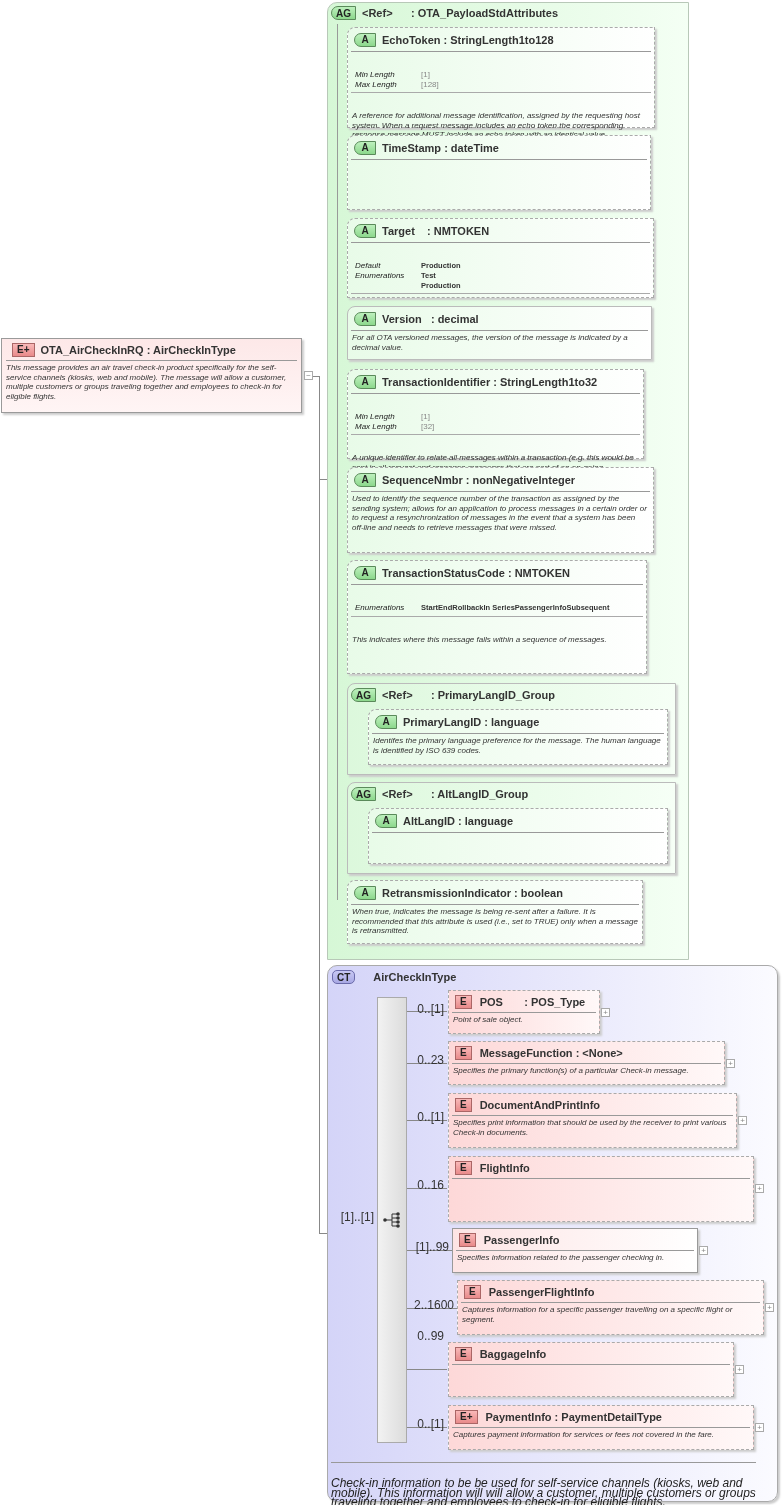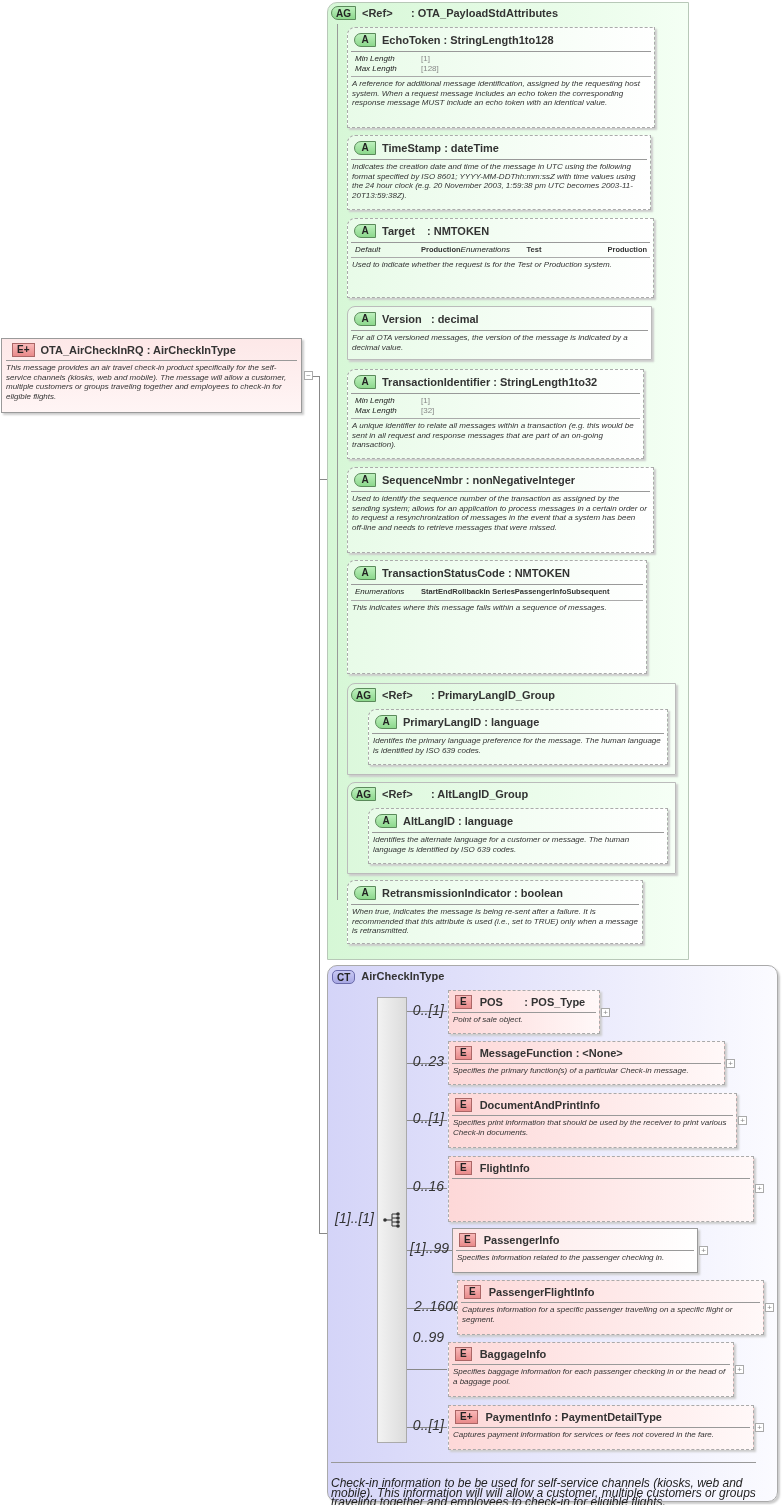--- a/index.html
+++ b/index.html
@@ -15,33 +15,33 @@
 .badge-ag{background:linear-gradient(180deg,#bdf0bd,#8cd88c);border-radius:7px 0 0 7px;border-color:#5a8a5a}
 .badge-ct{background:linear-gradient(180deg,#c8c8f4,#a8a8e4);border-radius:5px;border-color:#6a6aaa}
 .ttl{font-size:11px;font-weight:bold;color:#333;white-space:pre}
 .desc{font-size:8px;font-style:italic;color:#333;line-height:9.5px;padding:2px 4px}
 
 .agbox{left:327px;top:2px;width:362px;height:958px;border:1px solid #b8c8b8;background:linear-gradient(90deg,#d6f7d6,#f4fff4);border-radius:10px 0 0 0}
 .agtitle{left:331px;top:6px;display:flex;gap:6px;align-items:center}
 .attr{position:absolute;border:1px dashed #aaa;background:linear-gradient(90deg,#e8fbe8,#fff);box-shadow:2px 2px 2px #ccc;border-radius:8px 0 0 0}
 .attr.solid{border-style:solid;border-color:#bbb}
 .attr .ah{display:flex;align-items:center;gap:6px;padding:4px 3px 4px 3px;border-bottom:1px solid #999;margin:0 3px;height:24px}
-.facet{display:flex;font-size:8px;padding:2px 4px 4px 4px;line-height:10px;border-bottom:1px solid #aaa;margin:0 3px}
+.facet{display:flex;font-size:8px;padding:2px 4px 4px 4px;line-height:10px;border-bottom:1px solid #aaa;margin:16px 3px}
 .facet .fl{font-style:italic;width:66px}
 .facet .fv{color:#888}
 .facet .fvb{font-weight:bold;color:#333;font-size:7.5px}
 .subag{position:absolute;border:1px solid #bbb;background:linear-gradient(90deg,#dcf8dc,#f6fff6);box-shadow:2px 2px 2px #ccc;border-radius:8px 0 0 0}
 
 .ctbox{left:327px;top:965px;width:451px;height:537px;border:1px solid #aaa;border-radius:10px;background:linear-gradient(90deg,#d4d4f8,#fbfbff);box-shadow:2px 2px 2px #ccc}
 .seqbar{left:377px;top:997px;width:30px;height:446px;border:1px solid #aaa;background:linear-gradient(90deg,#f2f2f2,#dcdcdc)}
 .el{position:absolute;border:1px dashed #aaa;background:linear-gradient(90deg,#fdd8d8,#fff8f8);box-shadow:2px 2px 2px #ccc}
 .el.solid{border-style:solid;border-color:#999;background:linear-gradient(90deg,#fde4e4,#fff)}
 .el .eh{display:flex;align-items:center;gap:8px;padding:4px 3px;border-bottom:1px solid #999;margin:0 3px;height:22px}
 .plus{position:absolute;width:9px;height:9px;border:1px solid #aaa;background:#fff;font-size:8px;line-height:7px;text-align:center;color:#888}
-.card{position:absolute;font-size:14px;font-style:italic;color:#333;text-align:right;width:40px}
+.card{position:absolute;font-size:12px;color:#333;text-align:right;width:40px}
 .ctdesc{left:331px;top:1462px;width:425px;border-top:1px solid #999;font-size:12px;font-style:italic;line-height:9.5px;padding-top:16px}
 </style>
 </head>
 <body>
 
 <div class="line" style="left:313px;top:376px;width:7px;height:1px"></div>
 <div class="line" style="left:319px;top:376px;width:1px;height:857px"></div>
 <div class="line" style="left:319px;top:1233px;width:8px;height:1px"></div>
 <div class="line" style="left:319px;top:479px;width:8px;height:1px"></div>
 
@@ -77,29 +77,28 @@
       </div>
   </div>
   <div class="desc">A reference for additional message identification, assigned by the requesting host system. When a request message includes an echo token the corresponding response message MUST include an echo token with an identical value.</div>
 </div>
 
 <div class="attr" style="left:347px;top:135px;width:304px;height:75px">
   <div class="ah">
       <span class="badge badge-a">A</span>
       <span class="ttl">TimeStamp : dateTime</span>
     </div>
-  <div class="desc">Indicates the creation date and time of the message in UTC using the following format specified by ISO 8601; YYYY-MM-DDThh:mm:ssZ with time values using the 24 hour clock (e.g. 20 November 2003, 1:59:38 pm UTC becomes 2003-11-20T13:59:38Z).</div>
 </div>
 
 <div class="attr" style="left:347px;top:218px;width:307px;height:80px">
   <div class="ah">
       <span class="badge badge-a">A</span>
       <span class="ttl">Target    : NMTOKEN</span>
     </div>
-  <div class="facet" style="padding-bottom:2px">
+  <div class="facet" style="flex-direction:column;padding-bottom:2px">
     <div style="display:flex">
         <span class="fl">Default</span>
         <span class="fvb">Production</span>
       </div>
     <div style="display:flex">
         <span class="fl">Enumerations</span>
         <span class="fvb">Test</span>
       </div>
     <div style="display:flex">
         <span class="fl"></span>
@@ -179,34 +178,33 @@
 <div class="subag" style="left:347px;top:782px;width:329px;height:92px">
   <div style="display:flex;gap:6px;align-items:center;padding:4px 3px">
     <span class="badge badge-ag">AG</span>
     <span class="ttl">&lt;Ref&gt;      : AltLangID_Group</span>
   </div>
   <div class="attr" style="left:20px;top:25px;width:300px;height:56px">
     <div class="ah">
         <span class="badge badge-a">A</span>
         <span class="ttl">AltLangID : language</span>
       </div>
-    <div class="desc">Identifies the alternate language for a customer or message. The human language is identified by ISO 639 codes.</div>
   </div>
 </div>
 
 <div class="attr" style="left:347px;top:880px;width:296px;height:64px">
   <div class="ah">
       <span class="badge badge-a">A</span>
       <span class="ttl">RetransmissionIndicator : boolean</span>
     </div>
   <div class="desc">When true, indicates the message is being re-sent after a failure. It is recommended that this attribute is used (i.e., set to TRUE) only when a message is retransmitted.</div>
 </div>
 
 <div class="abs ctbox"></div>
-<div class="abs" style="left:332px;top:970px;display:flex;gap:6px;">
+<div class="abs" style="left:332px;top:970px;display:flex;gap:18px;align-items:center">
   <span class="badge badge-ct">CT</span>
   <span class="ttl">AirCheckInType</span>
 </div>
 <div class="abs seqbar"></div>
 <div class="card" style="left:334px;top:1210px">[1]..[1]</div>
 <div class="abs" style="left:383px;top:1212px;width:20px;height:16px">
   <svg width="20" height="16" viewBox="0 0 20 16">
       <line x1="2" y1="8" x2="9" y2="8" stroke="#333"></line>
       <line x1="9" y1="2" x2="9" y2="14" stroke="#333"></line>
       <line x1="9" y1="2" x2="15" y2="2" stroke="#333"></line>
@@ -290,21 +288,20 @@
     </div>
   <div class="desc">Captures information for a specific passenger travelling on a specific flight or segment.</div>
 </div>
 <div class="plus" style="left:765px;top:1303px">+</div>
 
 <div class="el" style="left:448px;top:1342px;width:286px;height:55px">
   <div class="eh">
       <span class="badge badge-e">E</span>
       <span class="ttl">BaggageInfo</span>
     </div>
-  <div class="desc">Specifies baggage information for each passenger checking in or the head of a baggage pool.</div>
 </div>
 <div class="plus" style="left:735px;top:1365px">+</div>
 
 <div class="el" style="left:448px;top:1405px;width:306px;height:45px">
   <div class="eh">
       <span class="badge badge-e">E+</span>
       <span class="ttl">PaymentInfo : PaymentDetailType</span>
     </div>
   <div class="desc">Captures payment information for services or fees not covered in the fare.</div>
 </div>

